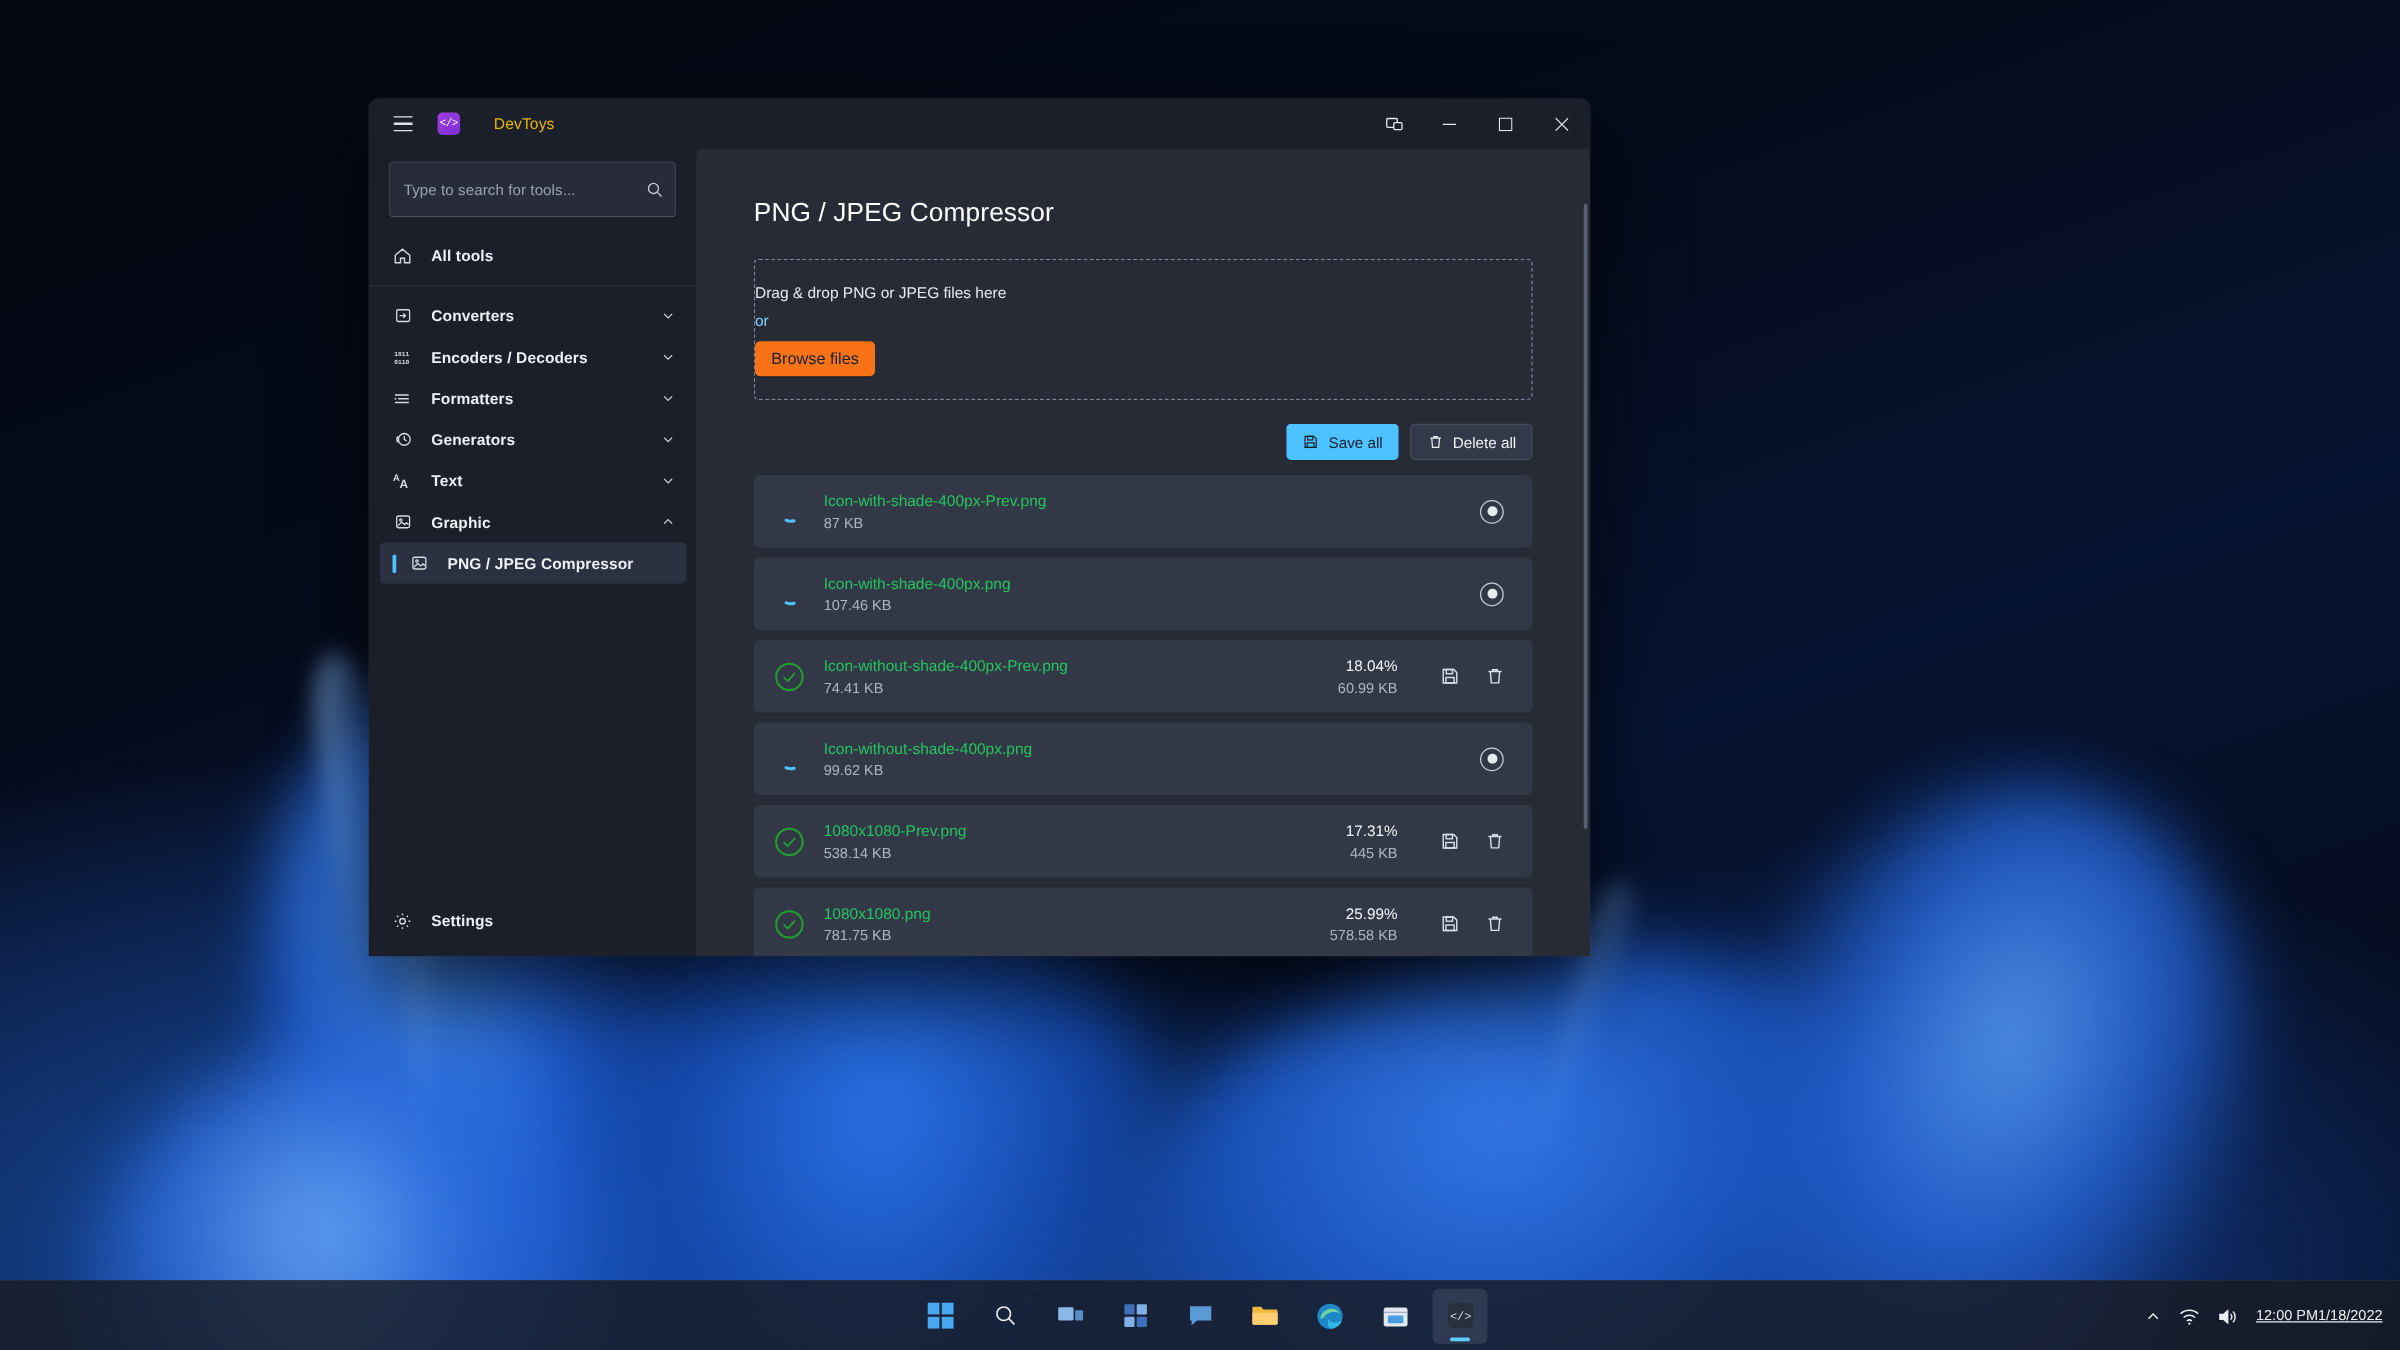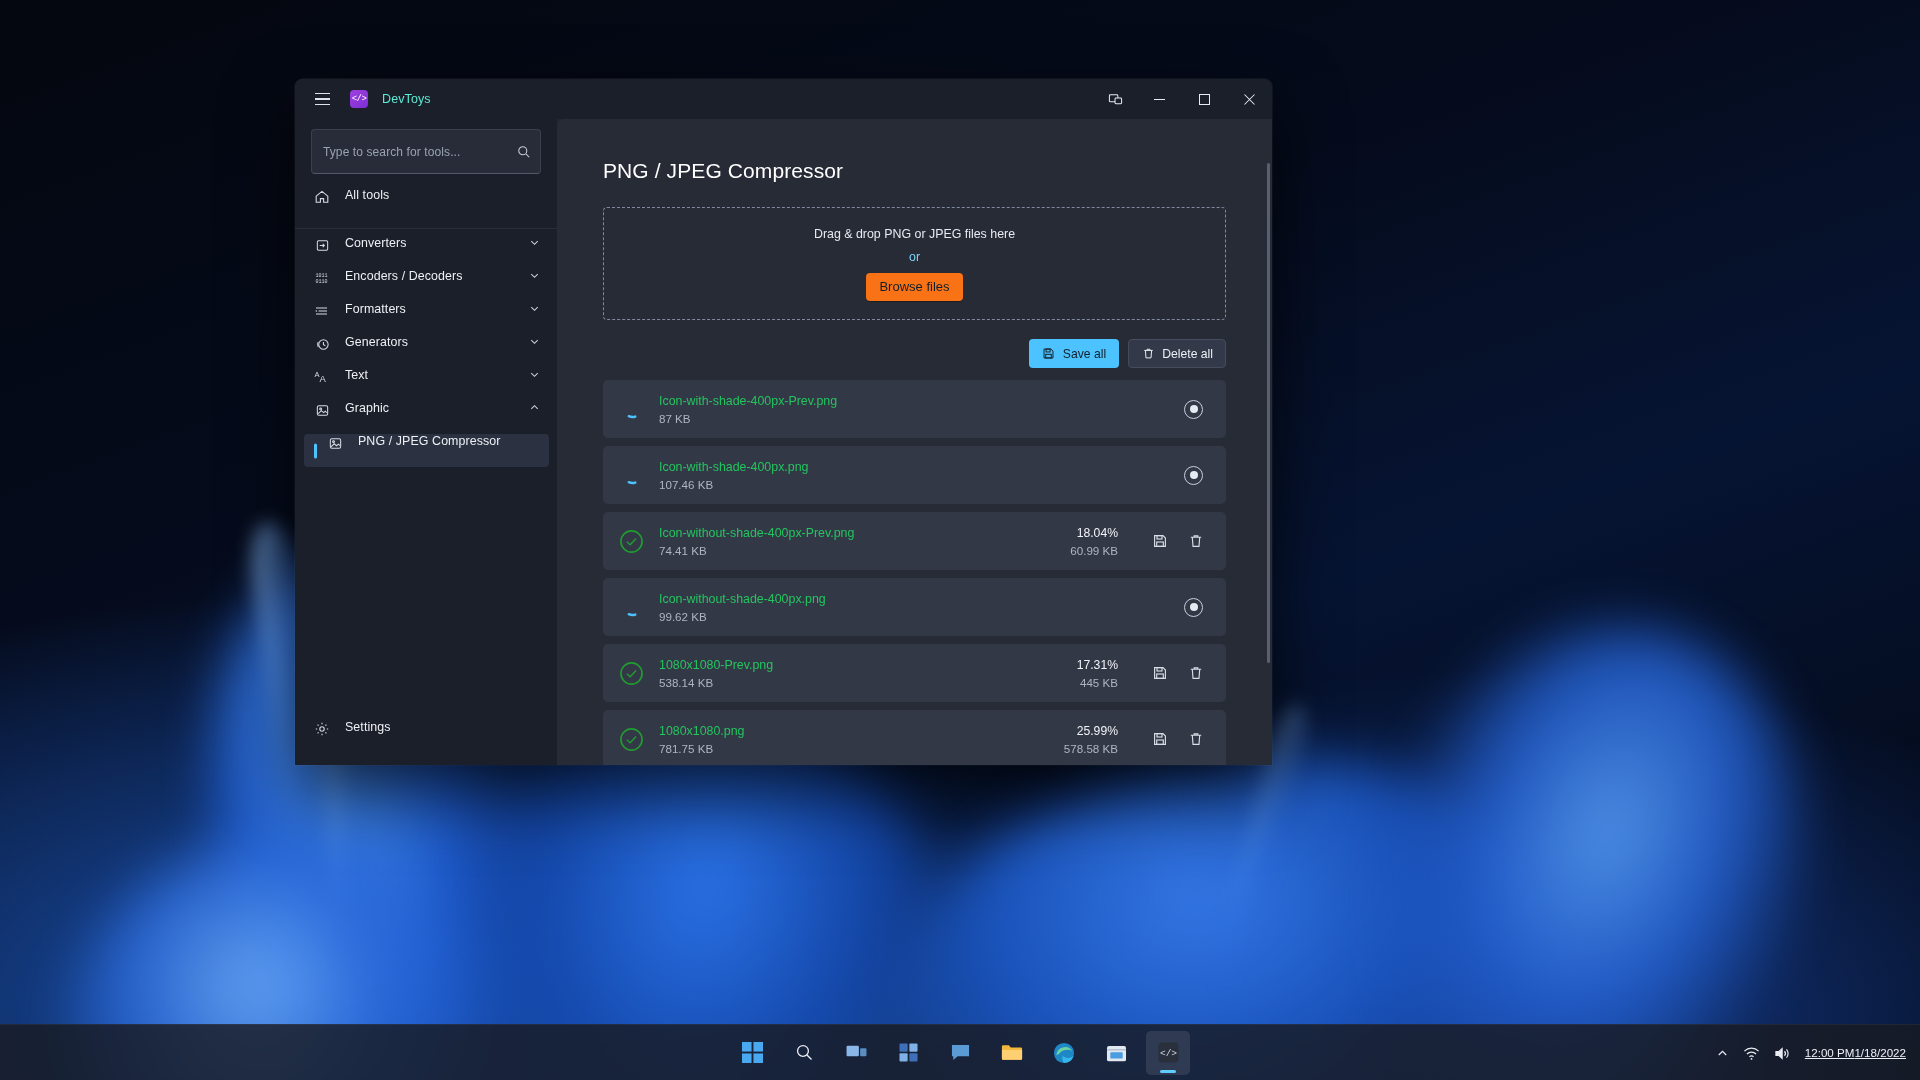--- a/index.html
+++ b/index.html
@@ -71,21 +71,21 @@
     align-items:center; justify-content:center; gap:4px; border-radius:4px; cursor:pointer;
   }
   .hamburger span { display:block; width:15px; height:1.4px; background:#dfe3ea; }
   .app-logo {
     width:18px; height:18px; margin-left:9px; border-radius:4px;
     background:linear-gradient(140deg,#a03fe0,#7b2fd4);
     display:flex; align-items:center; justify-content:center;
     font-size:9px; color:#fff; font-family:"Liberation Mono", monospace; letter-spacing:-.5px;
   }
   #app-title {
-    margin-left:14px; font-size:12.5px; color:#5eead4; letter-spacing:.1px;
+    margin-left:27px; font-size:12.5px; color:#eab308; letter-spacing:.1px;
   }
   .tb-right {
     position:absolute; right:0; top:0; height:40px;
     display:flex; align-items:center;
   }
   .caption-btn {
     width:45px; height:40px; display:flex; align-items:center; justify-content:center;
     color:#e8ebf1; cursor:pointer;
   }
   .pip-btn { width:44px; height:40px; display:flex; align-items:center; justify-content:center; cursor:pointer; }
@@ -108,23 +108,23 @@
     display:flex; align-items:center; padding:0 8px 0 11px;
   }
   #search-input-text {
     flex:1; font-size:12px; color:#9aa2b1; letter-spacing:.1px;
   }
   .search-icon { width:16px; height:16px; color:#c8cdd8; display:flex; align-items:center; justify-content:center; }
 
   .nav { margin-top:14px; }
   .nav-item {
     height:33px; margin:0 8px 0 9px;
-    display:flex; align-items:flex-start; gap:0;
+    display:flex; align-items:center; gap:0;
     border-radius:4px; cursor:pointer; position:relative;
-    padding-left:9px; padding-right:9px;
+    padding-left:9px; padding-right:9px;font-weight:bold;
   }
   .nav-ico {
     width:18px; height:18px; flex:0 0 18px;
     display:flex; align-items:center; justify-content:center;
     color:#d6dbe4;
   }
   .nav-label {
     margin-left:14px; font-size:12.4px; color:#eef0f5; flex:1; letter-spacing:.1px;
   }
   .chev { width:12px; height:12px; color:#cdd3dd; display:flex; align-items:center; justify-content:center; }
@@ -146,21 +146,21 @@
   }
   #main-scroll {
     flex:1; overflow:hidden; padding:0 46px 0 46px; position:relative;
   }
   #page-title { font-size:21px; color:#fff; font-weight:400; margin:40px 0 0 0; letter-spacing:.1px; }
 
   #dropzone {
     margin-top:24px; height:113px;
     border:1.5px dashed #8089a0;
     border-radius:4px;
-    display:flex; flex-direction:column; align-items:center; justify-content:center;
+    display:flex; flex-direction:column; align-items:flex-start; justify-content:center;
     gap:9px;
   }
   #dropzone-text { font-size:12.4px; color:#e7eaf0; }
   #dropzone-or { font-size:12.4px; color:#7dd3fc; }
   #browse-btn {
     background:#f97316; color:#13202b;
     border:none; border-radius:4px;
     height:28px; padding:0 13px;
     font-size:13px; font-family:inherit; cursor:pointer;
     box-shadow:0 1px 0 rgba(0,0,0,.35);

